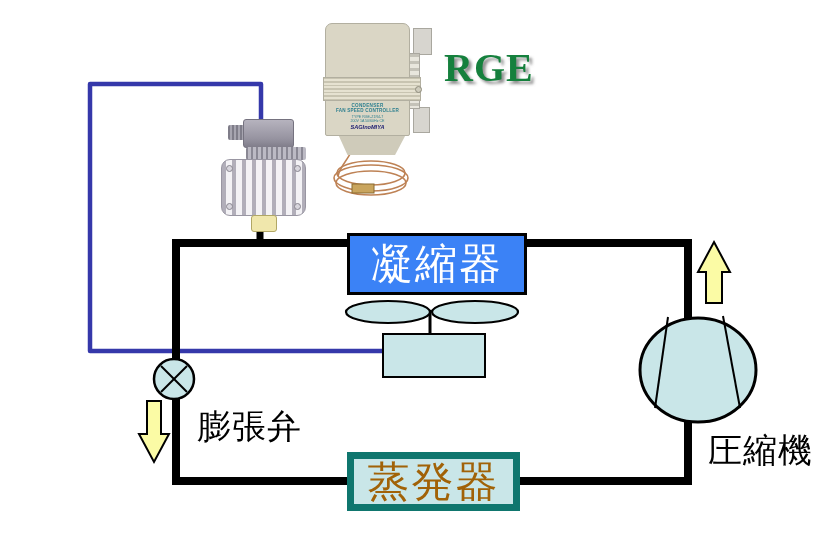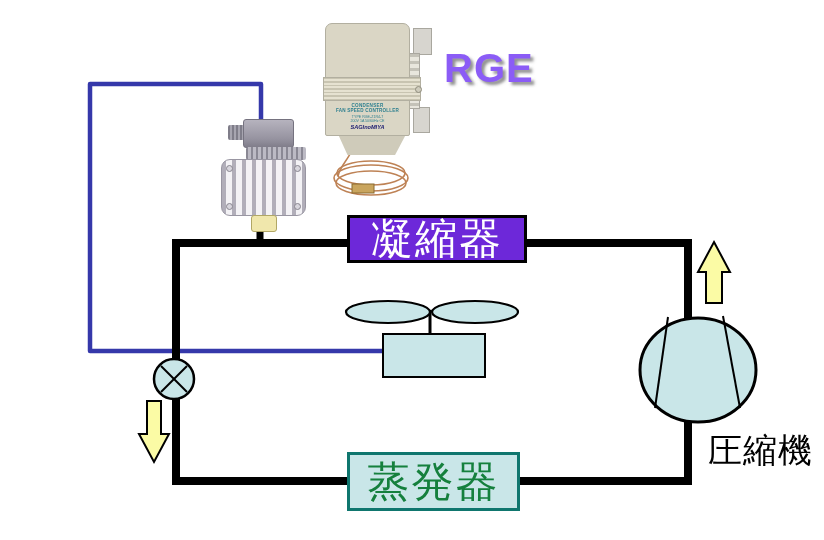--- a/index.html
+++ b/index.html
@@ -4,43 +4,43 @@
 <style>
   html,body{margin:0;padding:0;background:#fff;}
   .stage{
     position:relative;width:824px;height:540px;background:#ffffff;
     overflow:hidden;font-family:"Liberation Sans",sans-serif;
   }
   .stage svg{position:absolute;left:0;top:0;}
 
   
   .brand-label{
-    position:absolute;font-weight:bold;font-size:40px;color:#8b5cf6;
+    position:absolute;font-weight:bold;font-size:40px;color:#15803d;
     letter-spacing:1px;text-shadow:3px 3px 3px rgba(110,110,110,.75);
-    white-space:nowrap;line-height:1;
+    white-space:nowrap;line-height:1;font-family:Liberation Serif, serif;
   }
   .jp-label{
     position:absolute;font-size:34px;color:#000;white-space:nowrap;line-height:1;
     letter-spacing:1px;
   }
 
   
   .comp-box{
     position:absolute;display:flex;align-items:center;justify-content:center;
     box-sizing:border-box;white-space:nowrap;line-height:1;
   }
   .condenser-box{
-    left:347px;top:215px;width:180px;height:48px;
-    background:#6d28d9;border:3px solid #000;
+    left:347px;top:233px;width:180px;height:62px;
+    background:#3b82f6;border:3px solid #000;
     color:#fff;font-size:42px;letter-spacing:2px;
   }
   .evaporator-box{
     left:347px;top:452px;width:173px;height:59px;
-    background:#c9e6e8;border:3px solid #0f766e;
-    color:#15803d;font-size:42px;letter-spacing:2px;
+    background:#c9e6e8;border:7px solid #0f766e;
+    color:#a16207;font-size:42px;letter-spacing:2px;
   }
   .fanmotor-box{
     left:382px;top:333px;width:104px;height:45px;
     background:#c9e6e8;border:2.5px solid #000;
   }
 
   
   .xge-device{position:absolute;left:220px;top:115px;width:88px;height:120px;}
   .xge-device *{position:absolute;box-sizing:border-box;}
   .xge-knob{left:8px;top:10px;width:18px;height:15px;border-radius:2px;
@@ -158,15 +158,16 @@
 
   <div class="comp-box condenser-box">
     <span>凝縮器</span>
   </div>
   <div class="comp-box fanmotor-box"></div>
   <div class="comp-box evaporator-box">
     <span>蒸発器</span>
   </div>
 
   <div class="brand-label" style="left:444px;top:48px;">RGE</div>
+  <div class="jp-label" style="left:197px;top:409px;">膨張弁</div>
   <div class="jp-label" style="left:708px;top:433px;">圧縮機</div>
 
 </div>
 
 </body></html>

